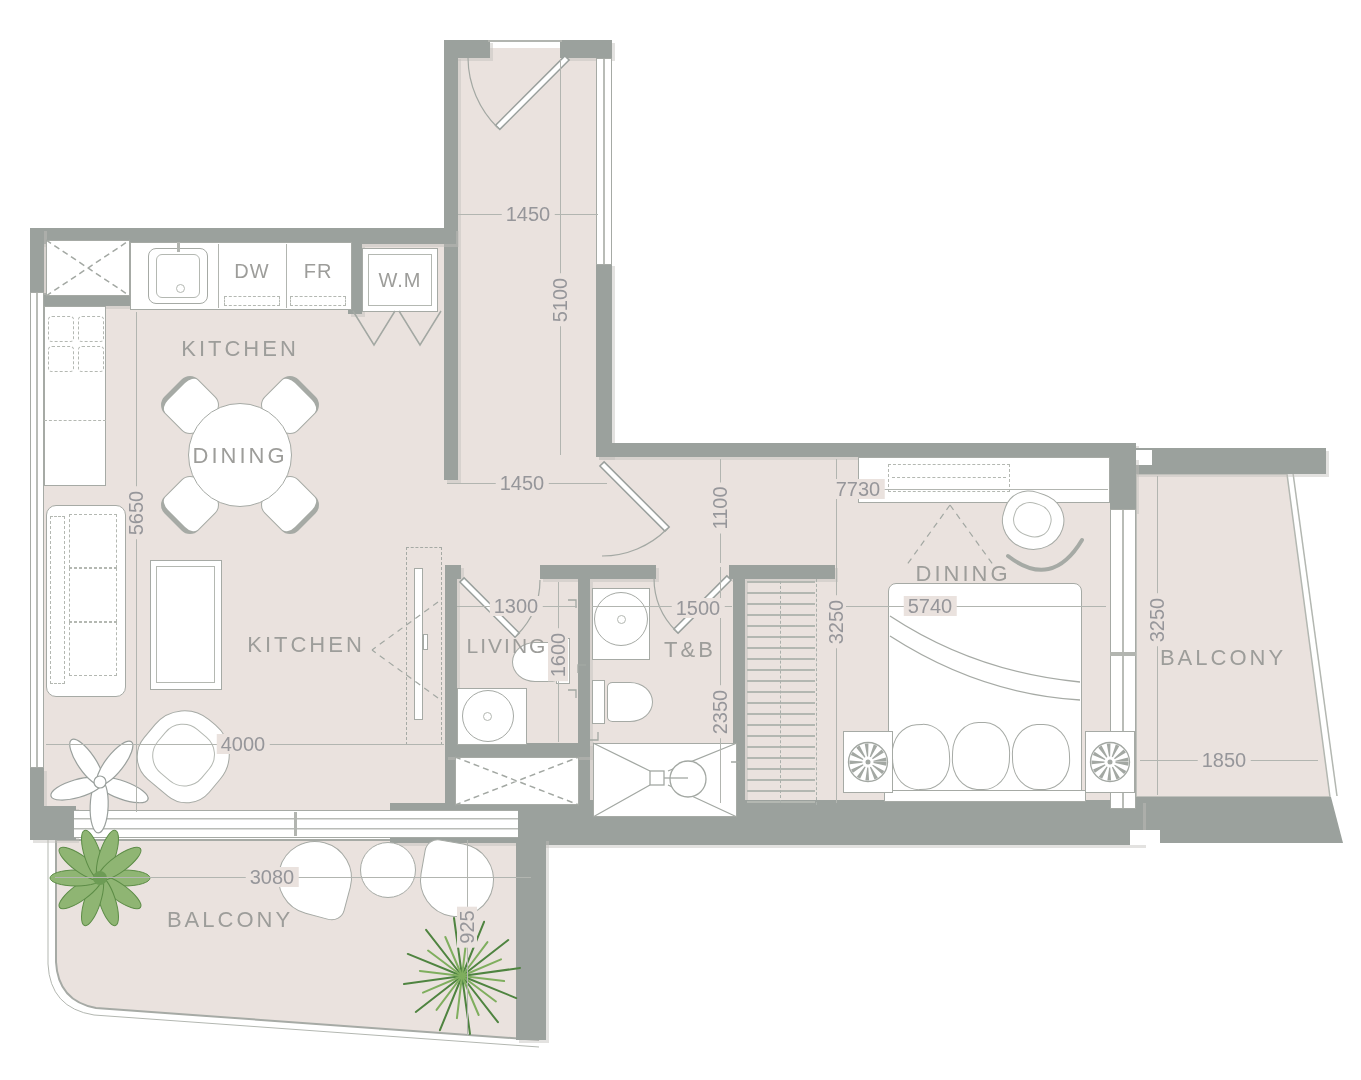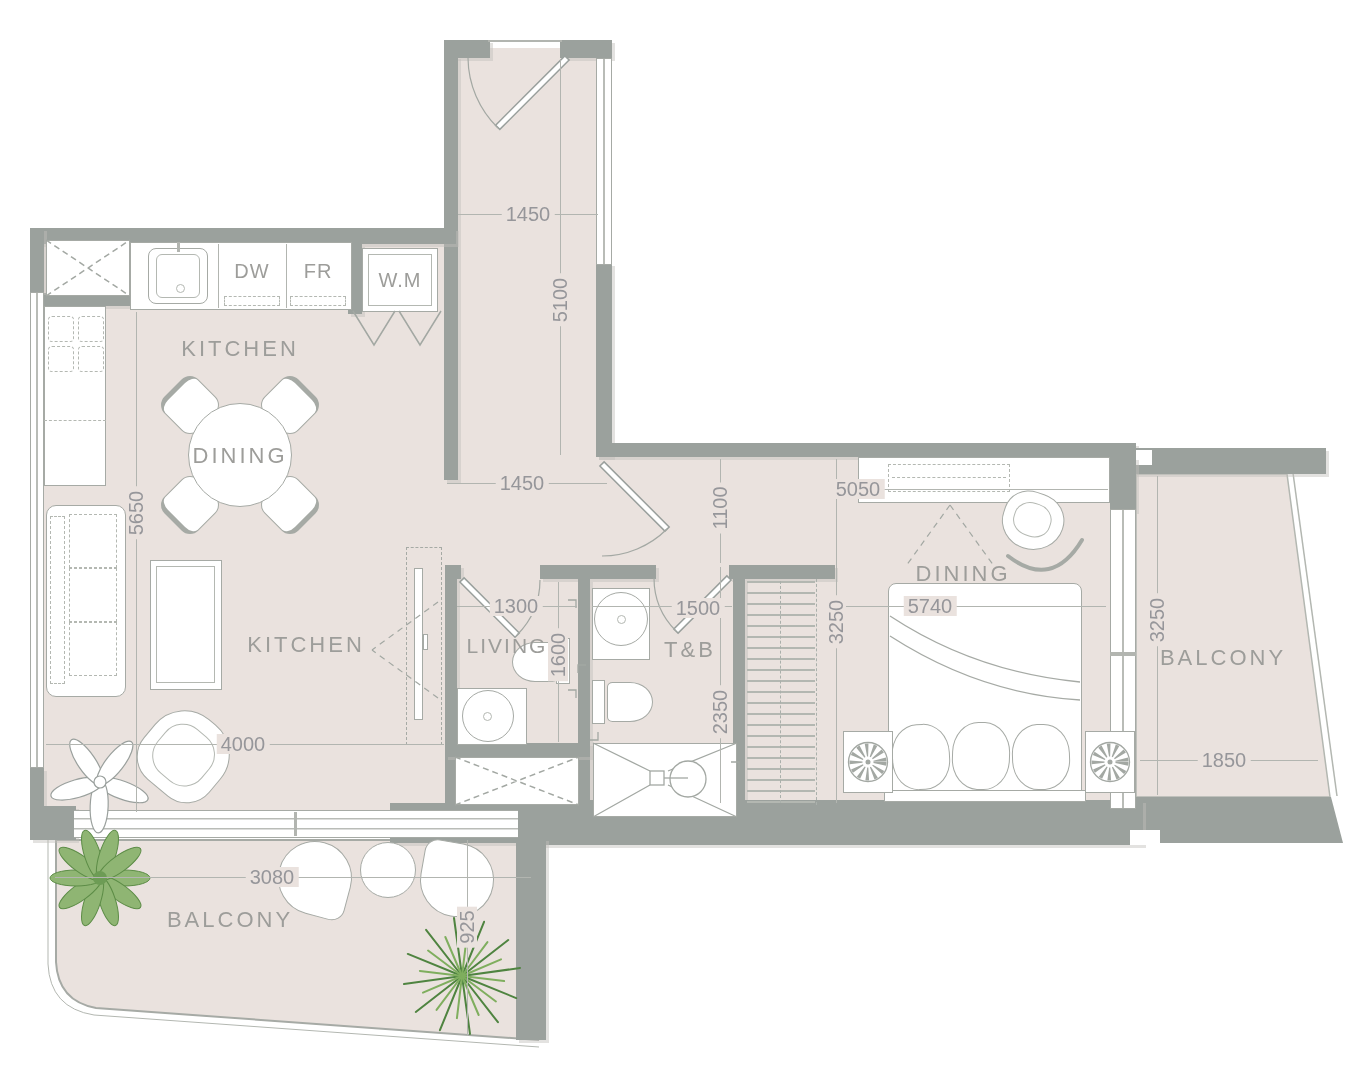--- a/index.html
+++ b/index.html
@@ -295,21 +295,21 @@
   <div class="dim" style="left:46px;top:744px;width:398px;height:1.3px"></div>
   <div class="dim" style="left:1140px;top:760px;width:178px;height:1.3px"></div>
   <div class="dim" style="left:1157px;top:476px;width:1.3px;height:319px"></div>
   <div class="dim" style="left:55px;top:877px;width:476px;height:1.3px"></div>
   <div class="dim" style="left:467px;top:840px;width:1.3px;height:196px"></div>
 
   <span class="dimlbl" style="left:528px;top:214px">1450</span>
   <span class="dimlbl rot" style="left:560px;top:300px">5100</span>
   <span class="dimlbl" style="left:522px;top:483px">1450</span>
   <span class="dimlbl rot" style="left:720px;top:508px">1100</span>
-  <span class="dimlbl" style="left:858px;top:489px">5050</span>
+  <span class="dimlbl" style="left:858px;top:489px">7730</span>
   <span class="dimlbl rot" style="left:136px;top:513px">5650</span>
   <span class="dimlbl" style="left:516px;top:606px">1300</span>
   <span class="dimlbl" style="left:698px;top:608px">1500</span>
   <span class="dimlbl rot" style="left:558px;top:655px">1600</span>
   <span class="dimlbl" style="left:930px;top:606px">5740</span>
   <span class="dimlbl rot" style="left:836px;top:622px">3250</span>
   <span class="dimlbl rot" style="left:720px;top:712px">2350</span>
   <span class="dimlbl" style="left:243px;top:744px">4000</span>
   <span class="dimlbl" style="left:1224px;top:760px">1850</span>
   <span class="dimlbl rot" style="left:1157px;top:620px">3250</span>

